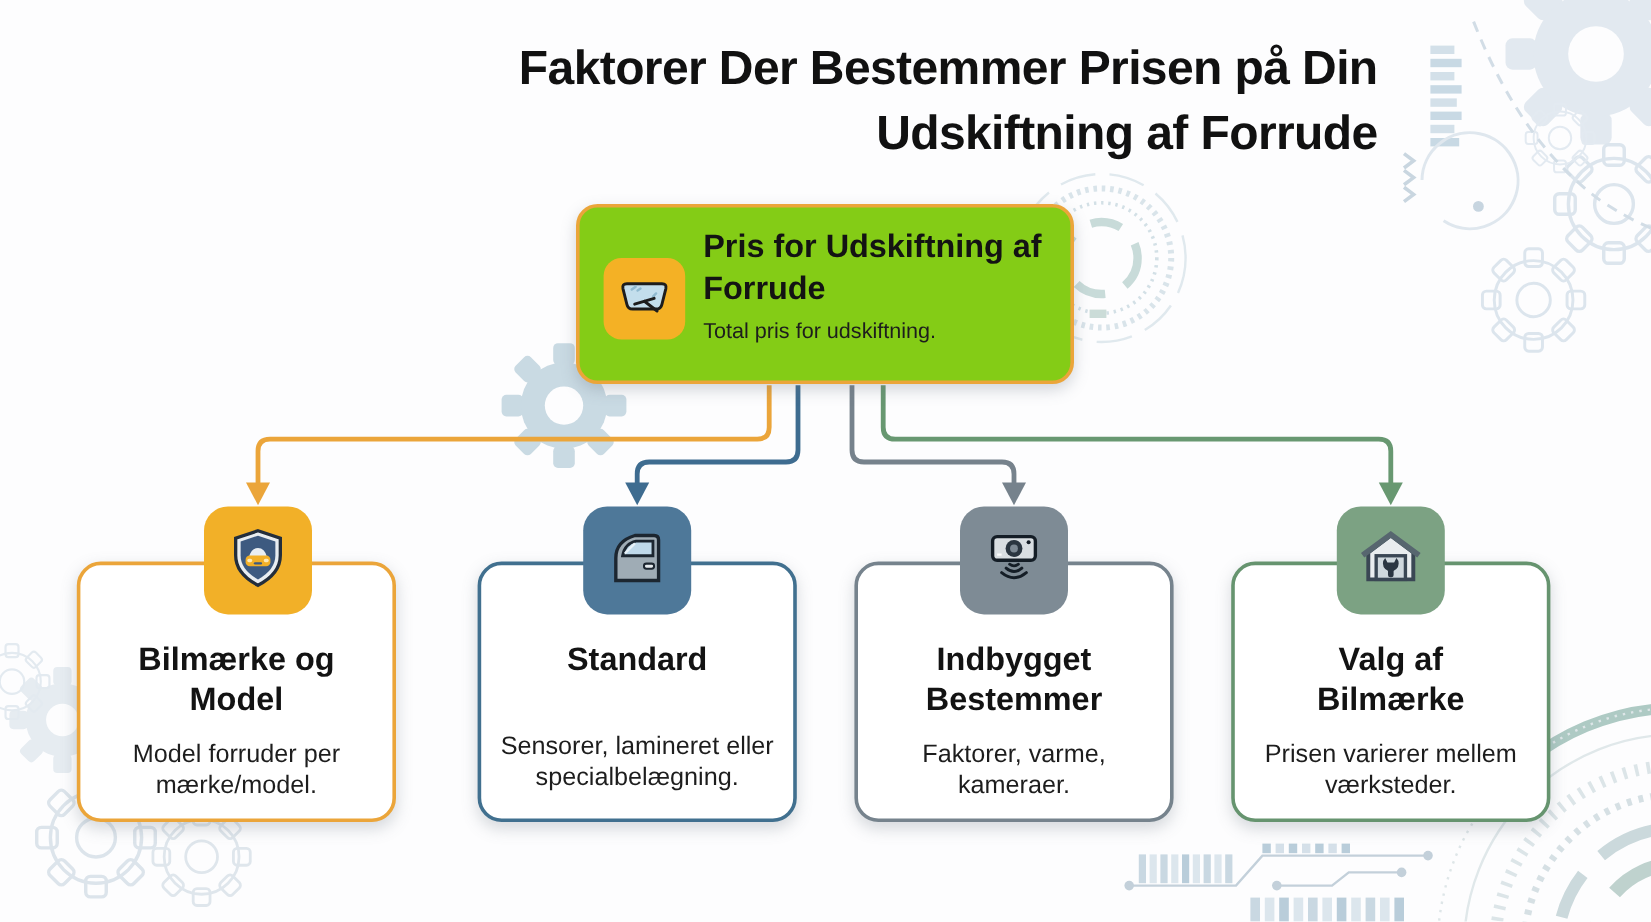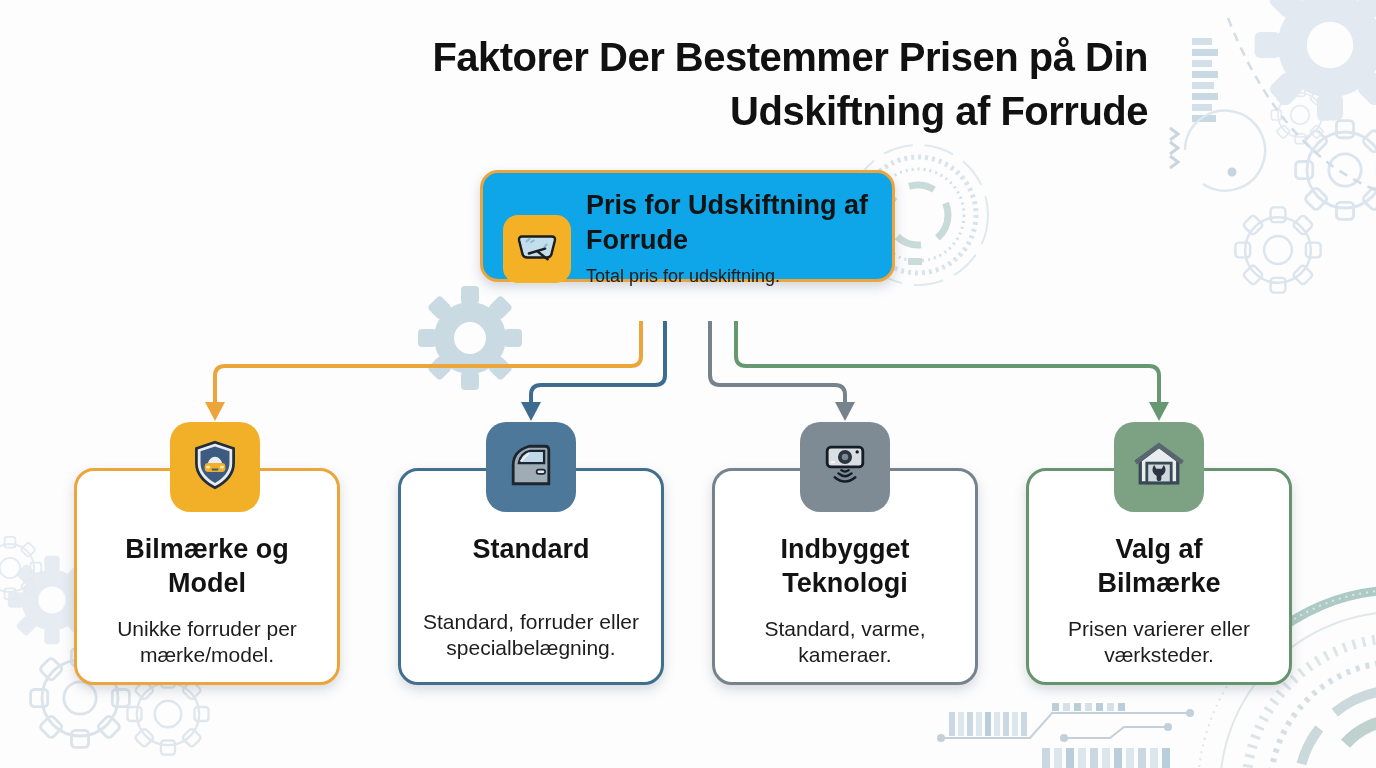--- a/index.html
+++ b/index.html
@@ -20,42 +20,42 @@
   
   .page-title{
     position:absolute;top:30px;left:50%;transform:translateX(-50%);
     width:920px;margin:0;text-align:right;z-index:2;
     font-size:40px;line-height:1.35;font-weight:700;color:#111;
     letter-spacing:-0.5px;
   }
 
   
   .root-card{
-    position:absolute;left:480px;top:170px;width:415px;height:112px;
-    background:#0ea5e9;border:3px solid #EBA53A;border-radius:18px;
+    position:absolute;left:480px;top:170px;width:415px;height:150px;
+    background:#84cc16;border:3px solid #EBA53A;border-radius:18px;
     box-shadow:0 5px 12px rgba(100,110,125,.28);
     box-sizing:border-box;z-index:2;
   }
   .root-icon-box{
     position:absolute;left:20px;top:42px;width:68px;height:68px;
     background:#F4B125;border-radius:15px;
     display:flex;align-items:center;justify-content:center;
   }
   .root-text{position:absolute;left:103px;top:15px;width:298px;}
   .root-title{font-size:27px;font-weight:700;color:#131313;line-height:1.28;margin:0;}
   .root-subtitle{font-size:18px;color:#1d1d1d;margin:9px 0 0 0;line-height:1.2;}
 
   
   .factor-card{
     position:absolute;top:468px;width:266px;height:217px;
     background:#fff;border-radius:20px;box-sizing:border-box;
     box-shadow:0 5px 12px rgba(100,110,125,.25);
     text-align:center;z-index:2;
   }
-  .factor-card.c1{left:74px;border:3px solid #EBA53A;}
+  .factor-card.c1{left:64px;border:3px solid #EBA53A;}
   .factor-card.c2{left:398px;border:3px solid #41708F;}
   .factor-card.c3{left:712px;border:3px solid #76838D;}
   .factor-card.c4{left:1026px;border:3px solid #66946F;}
 
   .factor-icon-box{
     position:absolute;top:422px;width:90px;height:90px;border-radius:20px;
     display:flex;align-items:center;justify-content:center;z-index:3;
   }
   .factor-icon-box.i1{left:170px;background:#F2B028;}
   .factor-icon-box.i2{left:486px;background:#4E7899;}
@@ -287,31 +287,31 @@
         <path d="M9,28 L32,11 L55,28" fill="none" stroke="#57666F" stroke-width="5" stroke-linecap="square"></path>
         <rect x="19" y="30" width="26" height="21" fill="#CFD8DD" stroke="#3A4754" stroke-width="3"></rect>
         <path d="M27,32 a7,7 0 1 0 10,0 l-2,4 h-6 Z" fill="#2B3642"></path>
         <rect x="29.5" y="38" width="5" height="11" rx="2" fill="#2B3642"></rect>
       </svg>
     </span>
   </div>
 
   <div class="factor-card c1">
     <div class="factor-title">Bilmærke og Model</div>
-    <div class="factor-subtitle">Unikke forruder per mærke/model.</div>
+    <div class="factor-subtitle">Model forruder per mærke/model.</div>
   </div>
 
   <div class="factor-card c2">
     <div class="factor-title">Standard</div>
-    <div class="factor-subtitle" style="margin-top:42px;">Standard, forruder eller specialbelægning.</div>
+    <div class="factor-subtitle" style="margin-top:42px;">Sensorer, lamineret eller specialbelægning.</div>
   </div>
 
   <div class="factor-card c3">
-    <div class="factor-title">Indbygget Teknologi</div>
-    <div class="factor-subtitle">Standard, varme, kameraer.</div>
+    <div class="factor-title">Indbygget Bestemmer</div>
+    <div class="factor-subtitle">Faktorer, varme, kameraer.</div>
   </div>
 
   <div class="factor-card c4">
     <div class="factor-title">Valg af Bilmærke</div>
-    <div class="factor-subtitle">Prisen varierer eller værksteder.</div>
+    <div class="factor-subtitle">Prisen varierer mellem værksteder.</div>
   </div>
 
 </div>
 
 </body></html>

